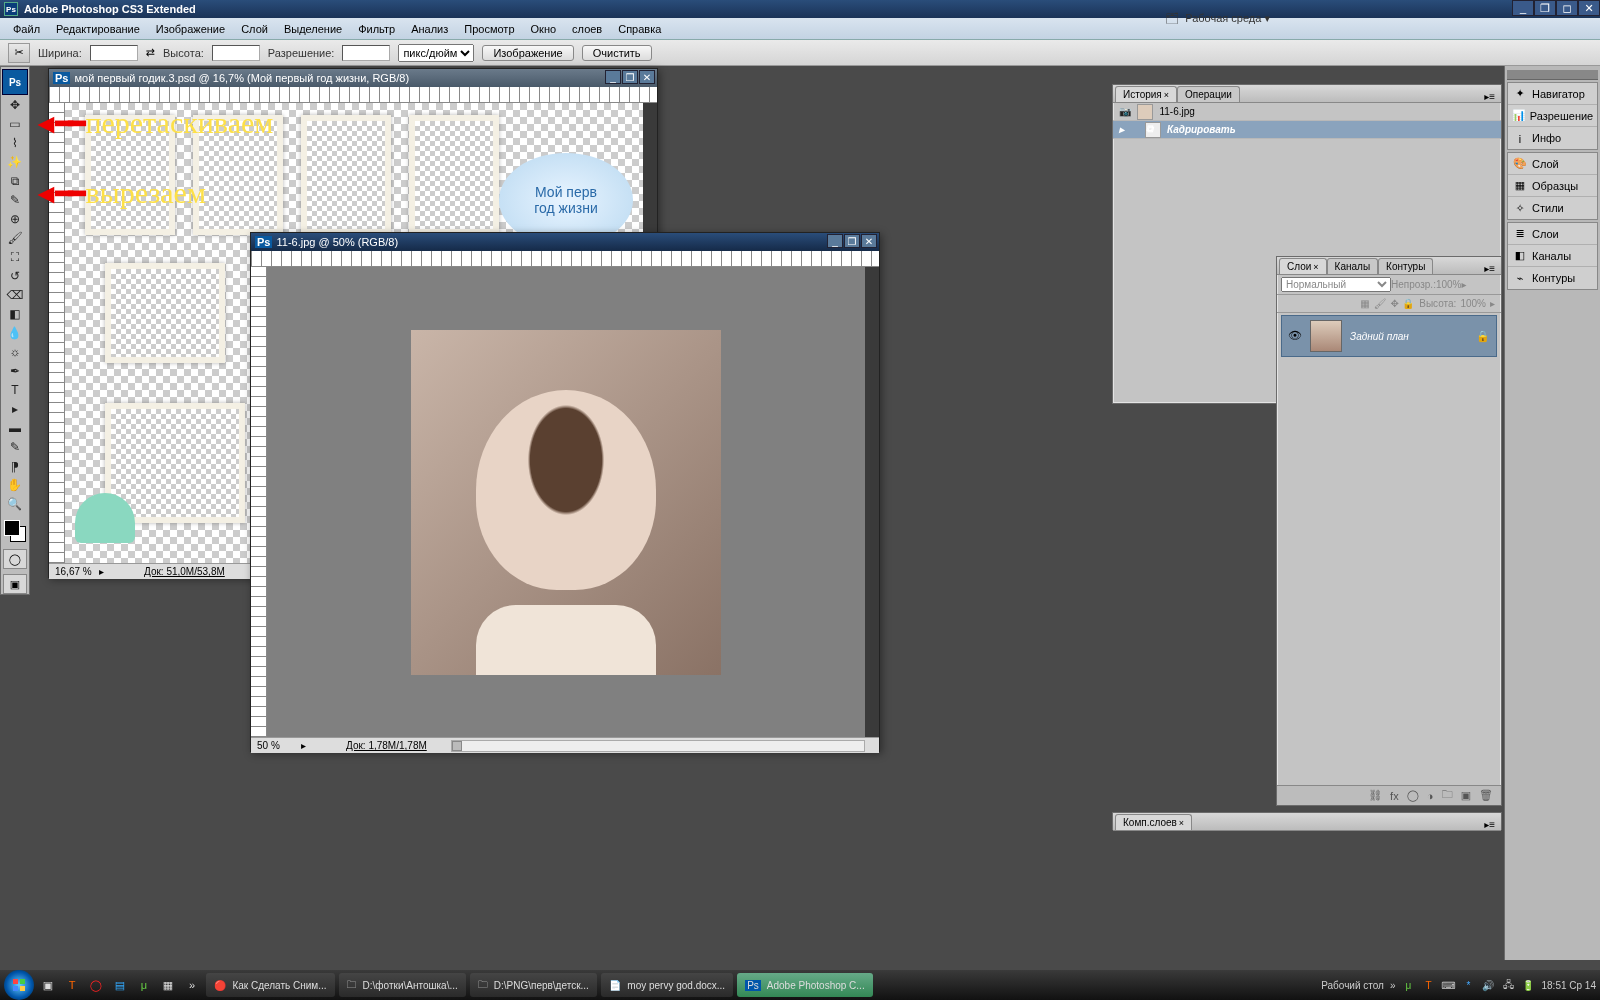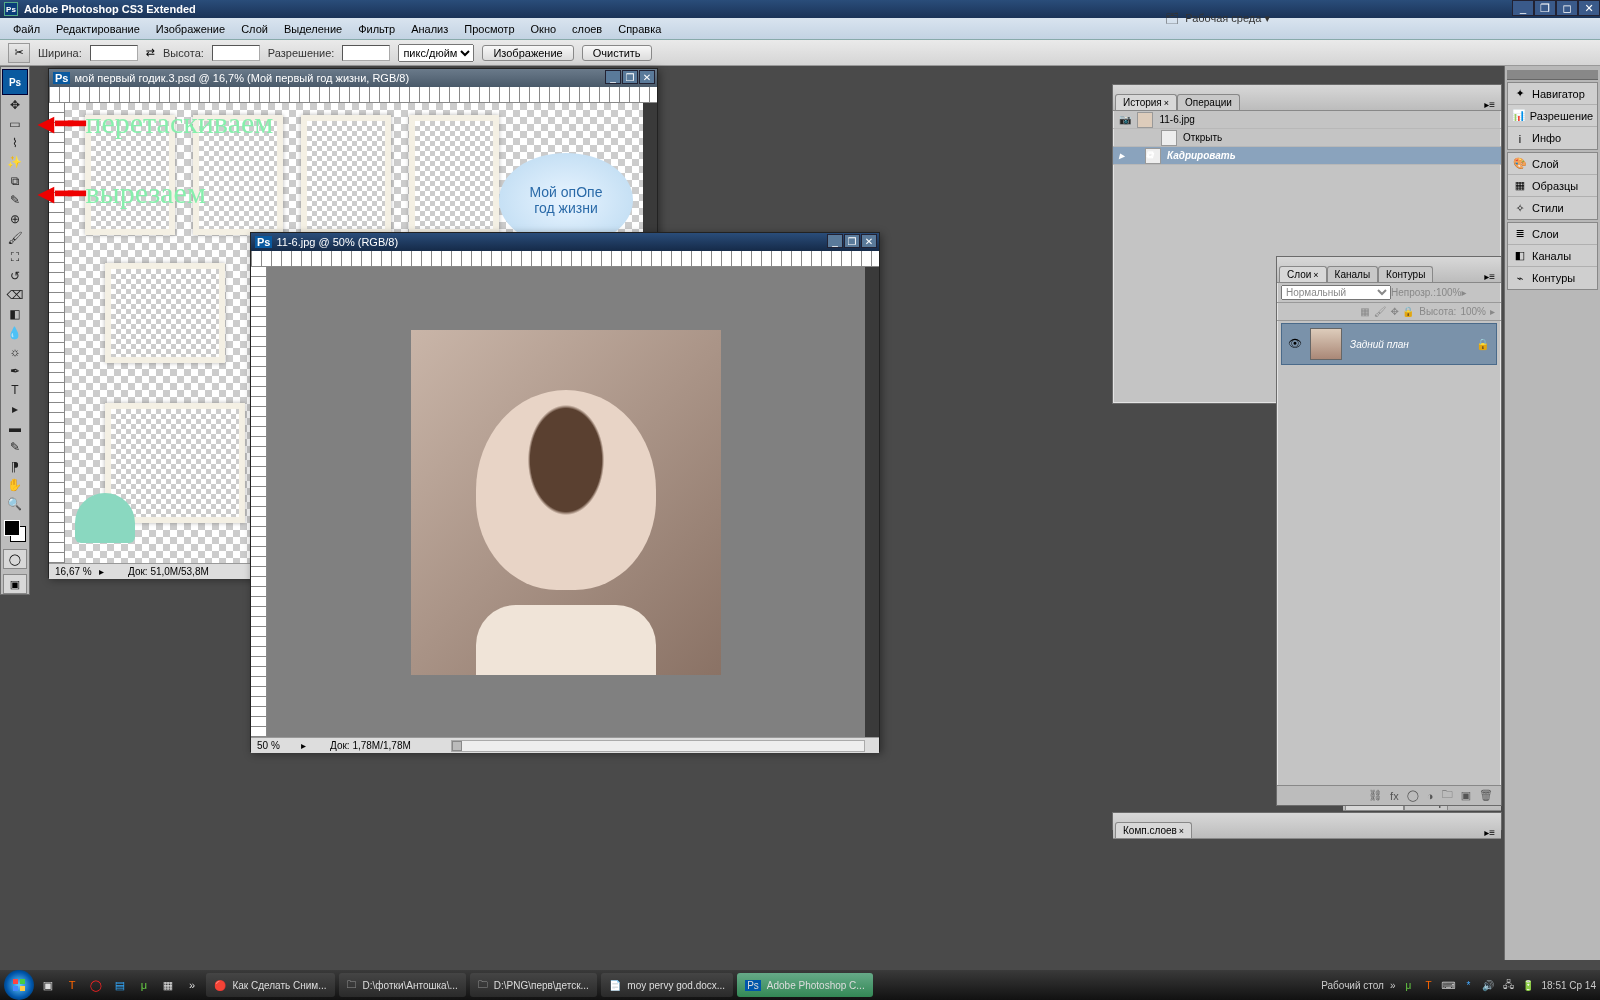--- a/index.html
+++ b/index.html
@@ -31,33 +31,33 @@
 .docwin .dtb.inactive { background: linear-gradient(#6a7a8a,#4a5a6a); }
 .docwin .dtb .wbtns { position:absolute; right:2px; top:1px; display:flex; gap:1px;}
 .docwin .dtb .wbtns div { width:16px;height:14px;background:#5a7a9a;border:1px solid #223;display:flex;align-items:center;justify-content:center;cursor:pointer;font-size:10px;}
 .docwin .ruler-h { height:16px; background:#fff; border-bottom:1px solid #888; position:relative; overflow:hidden;}
 .docwin .ruler-h::after { content:""; position:absolute; left:0;right:0;bottom:0;height:16px; background:repeating-linear-gradient(90deg,#888 0,#888 1px,transparent 1px,transparent 10px);}
 .docwin .body { display:flex; }
 .docwin .ruler-v { width:16px; background:#fff; border-right:1px solid #888; background-image:repeating-linear-gradient(0deg,#888 0,#888 1px,transparent 1px,transparent 10px);}
 .docwin .canvas { background: repeating-conic-gradient(#ccc 0 25%, #fff 0 50%) 0 0/14px 14px; position:relative; display:flex;align-items:center;justify-content:center;}
 .docwin .sbh { height:16px; background:#ddd; border-top:1px solid #999; display:flex; align-items:center; font-size:10px; padding:0 6px; position:relative;}
 .docwin .sbh .zoom { width:44px; }
-.docwin .sbh .docinfo { margin-left: 24px; }
+.docwin .sbh .docinfo { margin-left: 40px; text-decoration: underline; }
 .docwin .sbh .scroll { position:absolute;right:14px;left:200px;top:2px;height:12px;background:#eee;border:1px solid #aaa;}
 .docwin .sbh .scroll .thumb { position:absolute;left:0;width:10px;top:0;bottom:0;background:#bbb;border:1px solid #888;}
 .overlay-arrow { position:absolute; display:flex; align-items:center; z-index:20;}
 .overlay-arrow .arr { color:#e00; font-size:28px; font-weight:bold; margin-right:4px; letter-spacing:-4px;}
-.overlay-arrow .txt { color:#86efac; font-size:30px; font-family:Georgia,serif;}
+.overlay-arrow .txt { color:#fde047; font-size:30px; font-family:Georgia,serif;}
 .rightdock { position:absolute; right:0; top:66px; bottom:40px; width:96px; background:#b8b8b8; border-left:1px solid #6b6b6b; padding:4px 2px; display:flex;flex-direction:column;gap:2px;}
 .rightdock .grp { border:1px solid #888; background:#cfcfcf; }
 .rightdock .grp .row { height:22px; display:flex; align-items:center; padding:0 4px; gap:4px; cursor:pointer; border-bottom:1px solid #b0b0b0;}
 .rightdock .grp .row:last-child { border-bottom:none; }
 .rightdock .grp .row .ic { width:16px;height:16px;display:flex;align-items:center;justify-content:center;}
 .panel { position:absolute; background:#c4c4c4; border:1px solid #6b6b6b; box-shadow:0 0 0 1px #e4e4e4 inset;}
-.panel .tabs { height:26px; background: linear-gradient(#d8d8d8,#bcbcbc); display:flex; align-items:flex-end; padding: 0 2px; gap:0; border-bottom:1px solid #888; font-size:10px;}
+.panel .tabs { height:18px; background: linear-gradient(#d8d8d8,#bcbcbc); display:flex; align-items:flex-end; padding: 0 2px; gap:0; border-bottom:1px solid #888; font-size:10px;}
 .panel .tabs .tab { padding:2px 7px; background:#c8c8c8; border:1px solid #888; border-bottom:none; border-radius:3px 3px 0 0; cursor:pointer; position:relative; }
 .panel .tabs .tab.active { background:#d8d8d8; z-index:2;}
 .panel .tabs .x { font-size:9px; margin-left:2px;}
 .panel .tabs .menu { margin-left:auto; padding:0 4px;cursor:pointer;}
 .history-list .it { height:18px; display:flex; align-items:center; gap:6px; padding:0 6px; border-bottom:1px solid #b8b8b8; font-size:10px;}
 .history-list .it.sel { background:#8aa3bd; color:#fff; font-style:italic; font-weight:bold;}
 .history-list .it .ic { width:16px;height:16px;background:#eee;border:1px solid #999;}
 .layers .modebar { height:20px; display:flex; align-items:center; padding:0 4px; font-size:10px;color:#888; border-bottom:1px solid #999;}
 .layers .modebar select { font-size:10px; width:110px;color:#888;}
 .layers .lockbar { height:18px; display:flex;align-items:center;justify-content:flex-end;gap:4px;padding:0 6px;border-bottom:1px solid #999;color:#888;font-size:10px;}
@@ -190,21 +190,21 @@
   <div class="ruler-h"></div>
   <div class="body">
     <div class="ruler-v" style="height:460px;"></div>
     <div class="canvas striped" style="width:578px;height:460px;">
       <div class="scrap" style="left:0;top:0;right:0;bottom:0;background:none;">
         <div class="frame" style="left:20px;top:12px;width:90px;height:120px;"></div>
         <div class="frame" style="left:128px;top:12px;width:90px;height:120px;"></div>
         <div class="frame" style="left:236px;top:12px;width:90px;height:120px;"></div>
         <div class="frame" style="left:344px;top:12px;width:90px;height:120px;"></div>
         <div style="position:absolute;right:10px;top:50px;width:134px;height:94px;background:radial-gradient(#e8f4ff,#b8d8f0);border-radius:50%;display:flex;flex-direction:column;align-items:center;justify-content:center;font-family:cursive;color:#2a6aa8;font-size:14px;">
-          <span>Мой опОпе</span>
+          <span>Мой перв</span>
             <span>год жизни</span>
         </div>
         <div class="frame" style="left:40px;top:160px;width:120px;height:100px;"></div>
         <div class="frame" style="left:40px;top:300px;width:140px;height:120px;"></div>
         <div style="position:absolute;left:10px;bottom:20px;width:60px;height:50px;background:#8ad8c0;border-radius:30px 30px 6px 6px;"></div>
       </div>
     </div>
   </div>
   <div class="sbh">
     <span class="zoom">16,67 %</span>
@@ -244,25 +244,20 @@
   <div class="tabs">
     <div class="tab active"><span>История</span><span class="x">×</span></div>
     <div class="tab">Операции</div>
     <div class="menu">▸≡</div>
   </div>
   <div class="history-list">
     <div class="it">
       <span>📷</span>
       <span class="ic" style="background:#dcb;"></span>
       <span>11-6.jpg</span>
-    </div>
-    <div class="it">
-      <span style="width:36px;"></span>
-      <span class="ic"></span>
-      <span>Открыть</span>
     </div>
     <div class="it sel">
       <span style="width:20px;">▸</span>
       <span class="ic">⧉</span>
       <span>Кадрировать</span>
     </div>
   </div>
 </div>
 
 <div class="panel brushes" style="right:98px;top:404px;width:160px;height:380px;">

